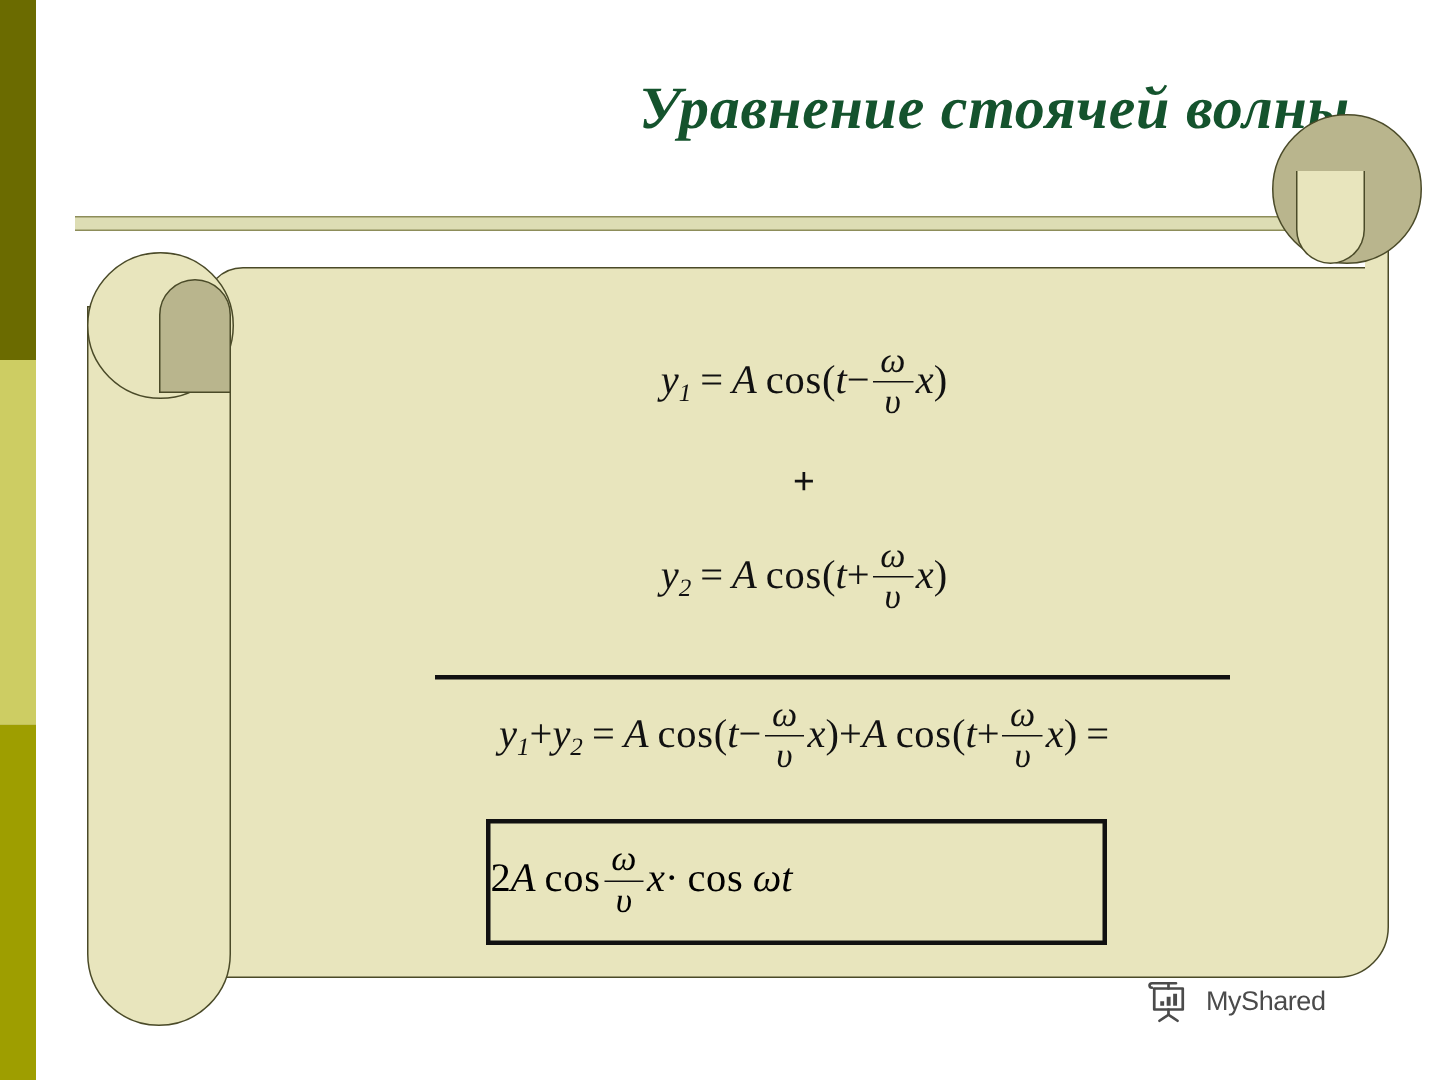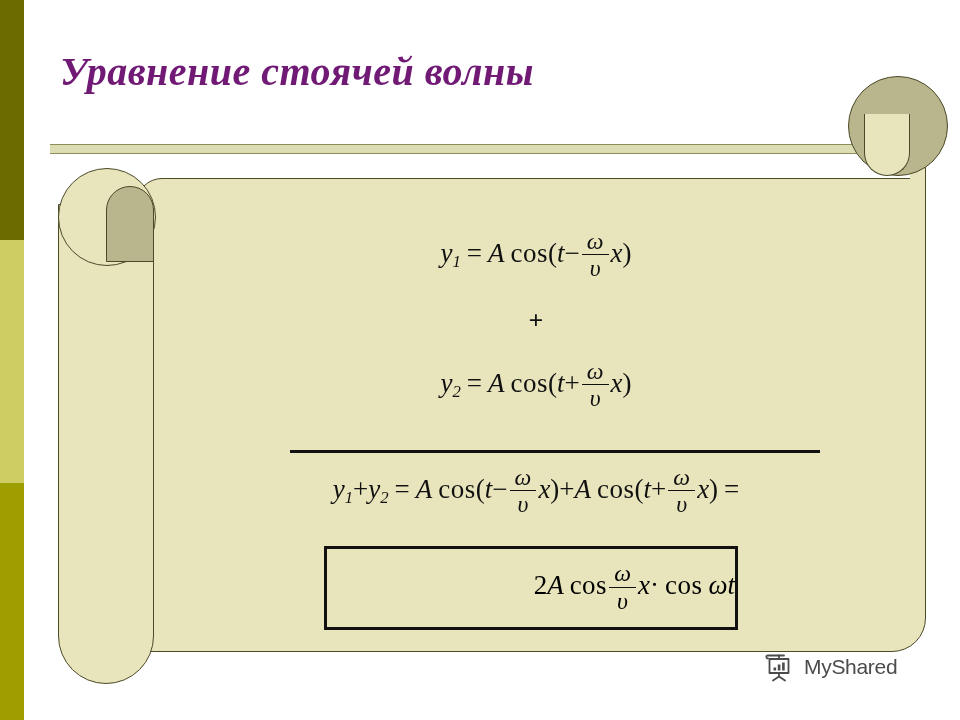--- a/index.html
+++ b/index.html
@@ -25,26 +25,26 @@
   #band-top    { height: 240px; background: #6b6b00; }
   #band-mid    { height: 243px; background: #cdcd63; }
   #band-bottom { height: 237px; background: #9e9e00; }
 
   
   #slide-title {
     position: absolute;
     left: 60px;
     top: 48px;
     width: 840px;
-    text-align: left;
+    text-align: right;
     font-family: "Liberation Serif", serif;
     font-size: 40px;
     font-weight: bold;
     font-style: italic;
-    color: #701a75;
+    color: #14532d;
     letter-spacing: 0.5px;
     white-space: nowrap;
   }
 
   
   #scroll-rail {
     position: absolute;
     left: 50px;
     top: 144px;
     width: 852px;
@@ -225,37 +225,37 @@
   #result-box {
     position: absolute;
     left: 168px;
     top: 358px;
     width: 414px;
     height: 84px;
     border: 3px solid #111111;
     box-sizing: border-box;
     display: flex;
     align-items: center;
-    justify-content: flex-end;
+    justify-content: flex-start;
   }
   #result-box .math { font-size: 27px; }
 
   
   #myshared-logo {
     position: absolute;
     left: 762px;
     top: 650px;
     display: flex;
     align-items: center;
     gap: 8px;
   }
   #myshared-icon { width: 34px; height: 34px; display: block; }
   #myshared-text {
     font-family: "Liberation Sans", sans-serif;
-    font-size: 21px;
+    font-size: 18px;
     color: #4b4b4b;
     letter-spacing: -0.3px;
     text-align: center;
   }
 </style>
 </head>
 <body>
 
 <div id="left-stripe">
   <div class="band" id="band-top"></div>

